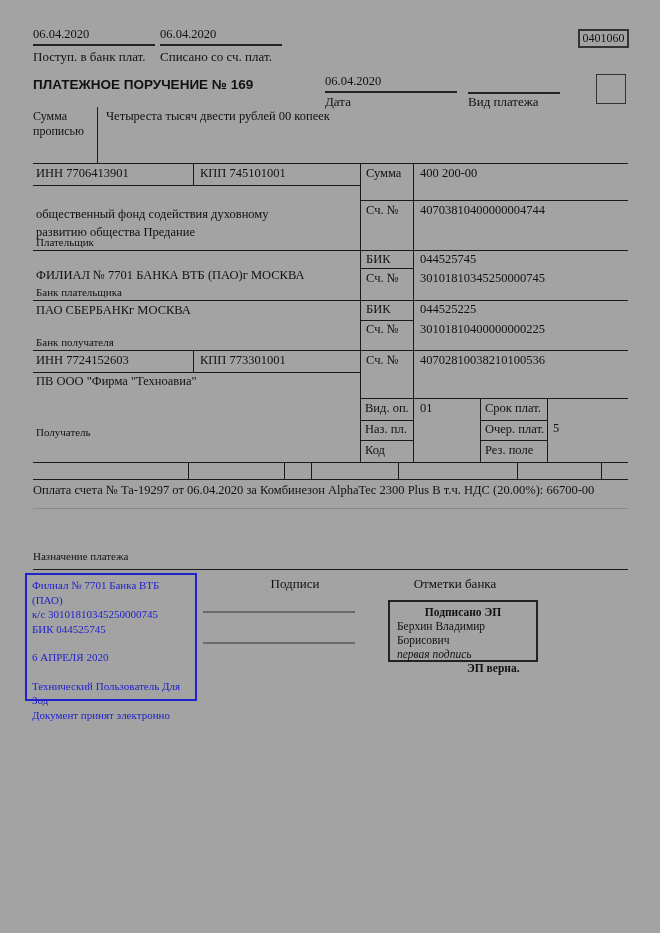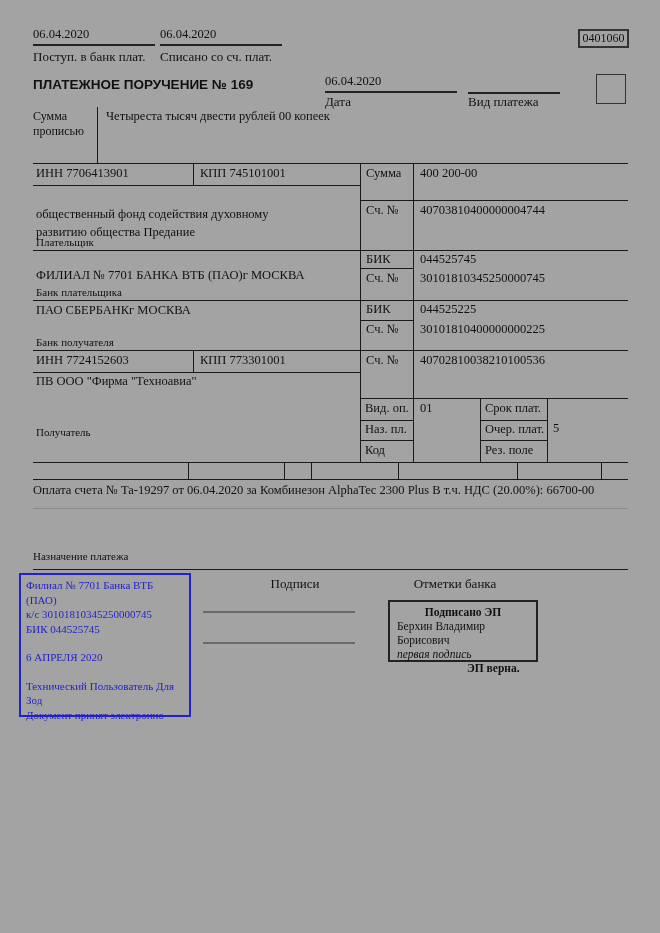--- a/index.html
+++ b/index.html
@@ -7,21 +7,21 @@
         font-family:"Liberation Serif",serif;color:#111;}
   .t{position:absolute;white-space:nowrap;font-size:12.5px;line-height:15px;}
   .small{font-size:13px;line-height:12px;}
   .lbl{font-size:11px;line-height:13px;}
   .hl{position:absolute;height:1px;background:#1a1a1a;}
   .vl{position:absolute;width:1px;background:#1a1a1a;}
   .ul{position:absolute;border-bottom:2px solid #222;}
   .title{position:absolute;font-family:"Liberation Sans",sans-serif;font-weight:bold;font-size:13.5px;}
   .box{position:absolute;border:2px solid #333;box-sizing:border-box;}
   .center{text-align:center;}
-  .stamp{position:absolute;left:19px;top:573px;width:172px;height:144px;
+  .stamp{position:absolute;left:25px;top:573px;width:172px;height:128px;
          border:2px solid #8b5cf6;box-sizing:border-box;color:#2222cc;
          font-size:11px;line-height:14.5px;padding:3px 5px;white-space:normal;}
   .stamp .gap{margin-top:14px;}
   .marksbox{position:absolute;left:388px;top:600px;width:150px;height:62px;
             border:2px solid #222;box-sizing:border-box;font-size:11.5px;line-height:14px;padding:3px 7px;}
   .sig{position:absolute;height:2px;background:#6a6a6a;}
   .faint{position:absolute;height:1px;background:#8a8a8a;}
 </style>
 </head>
 <body>

